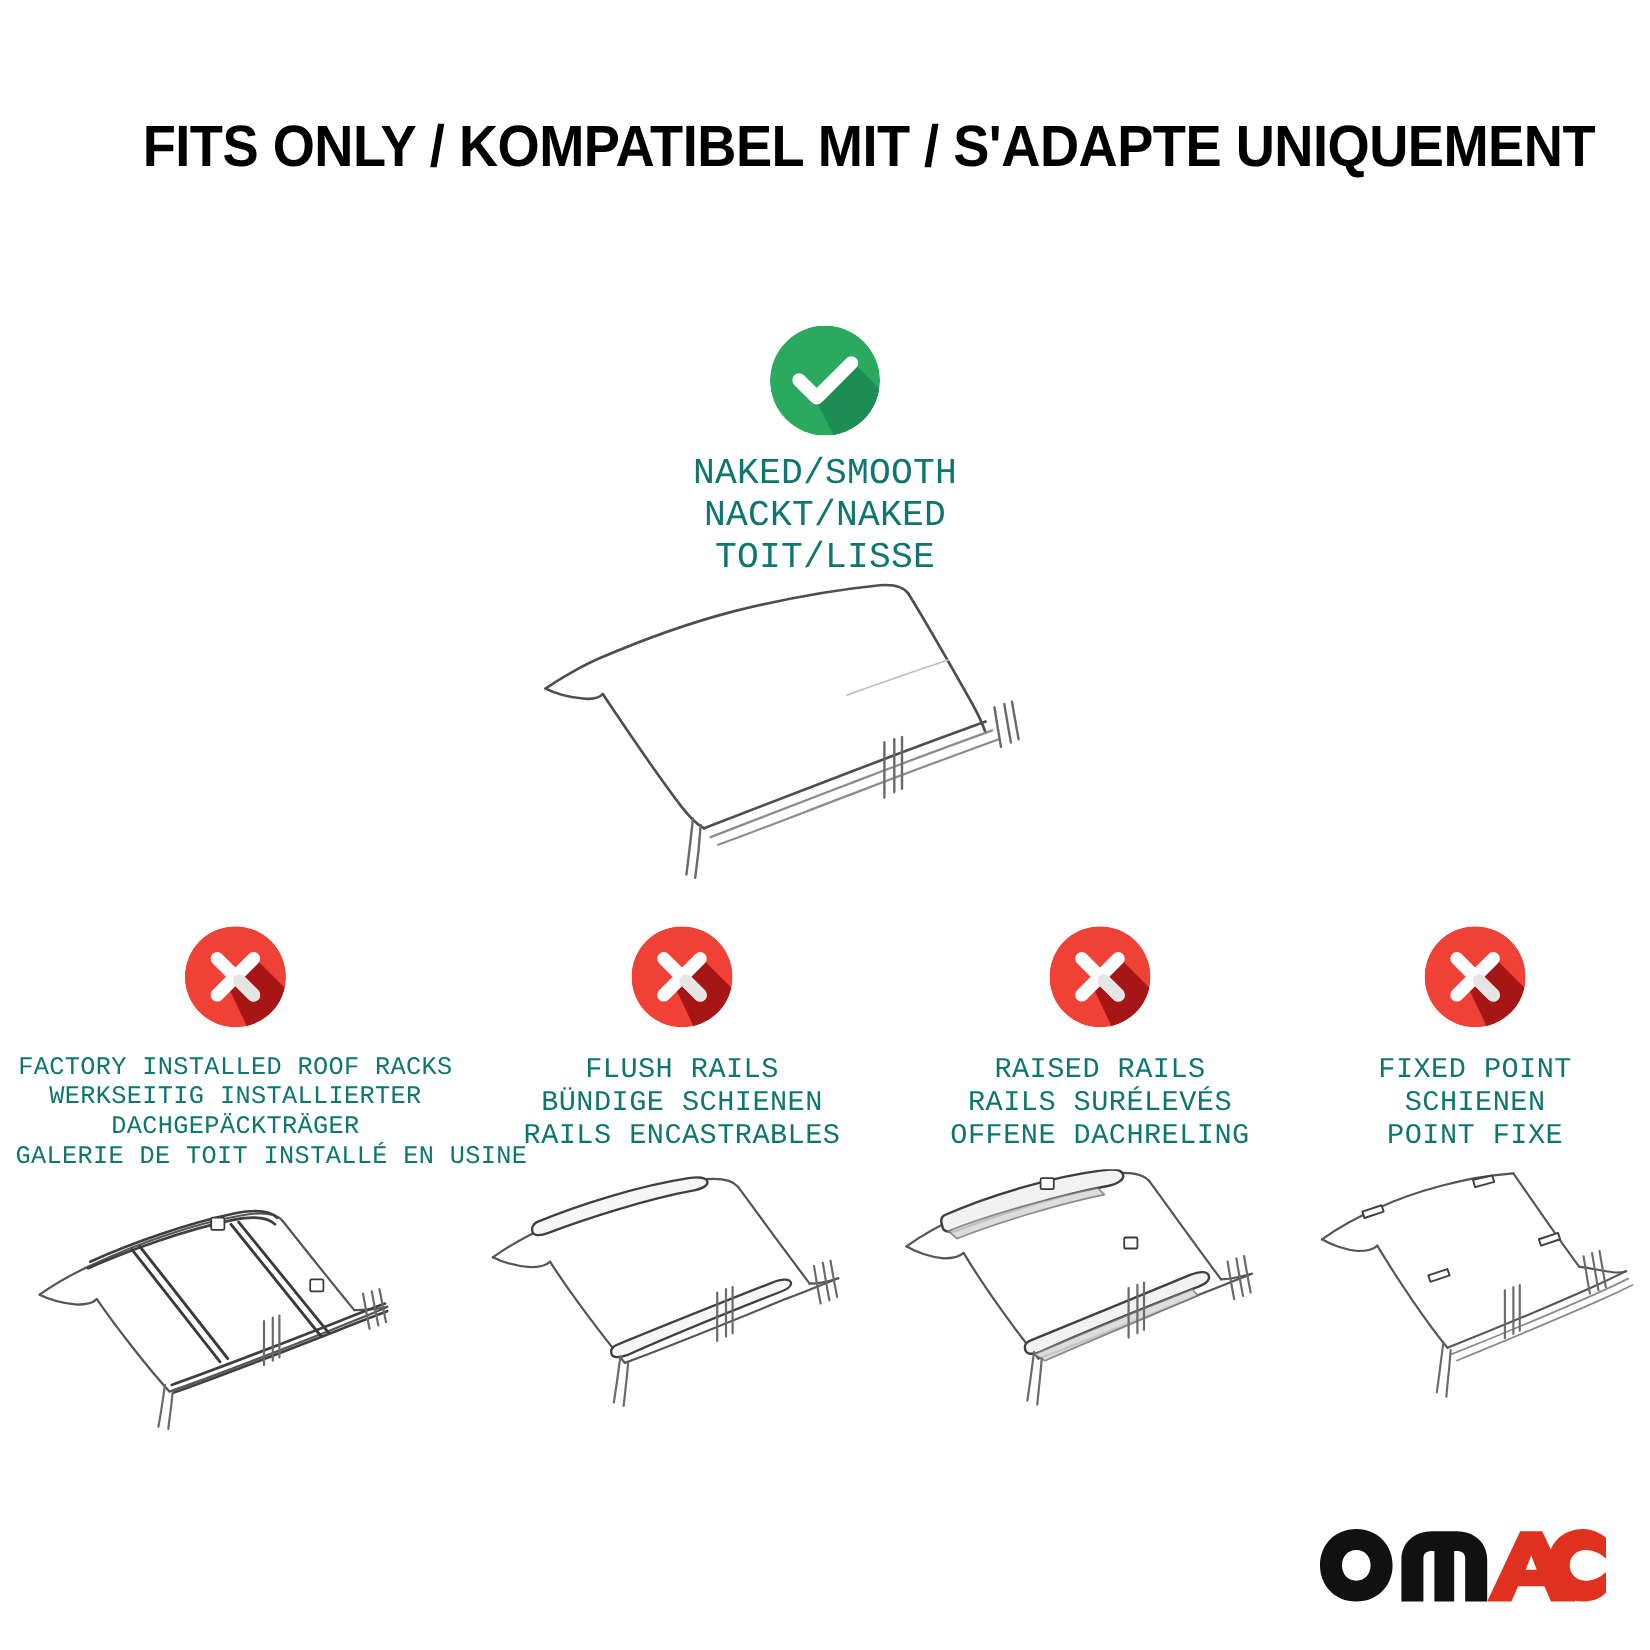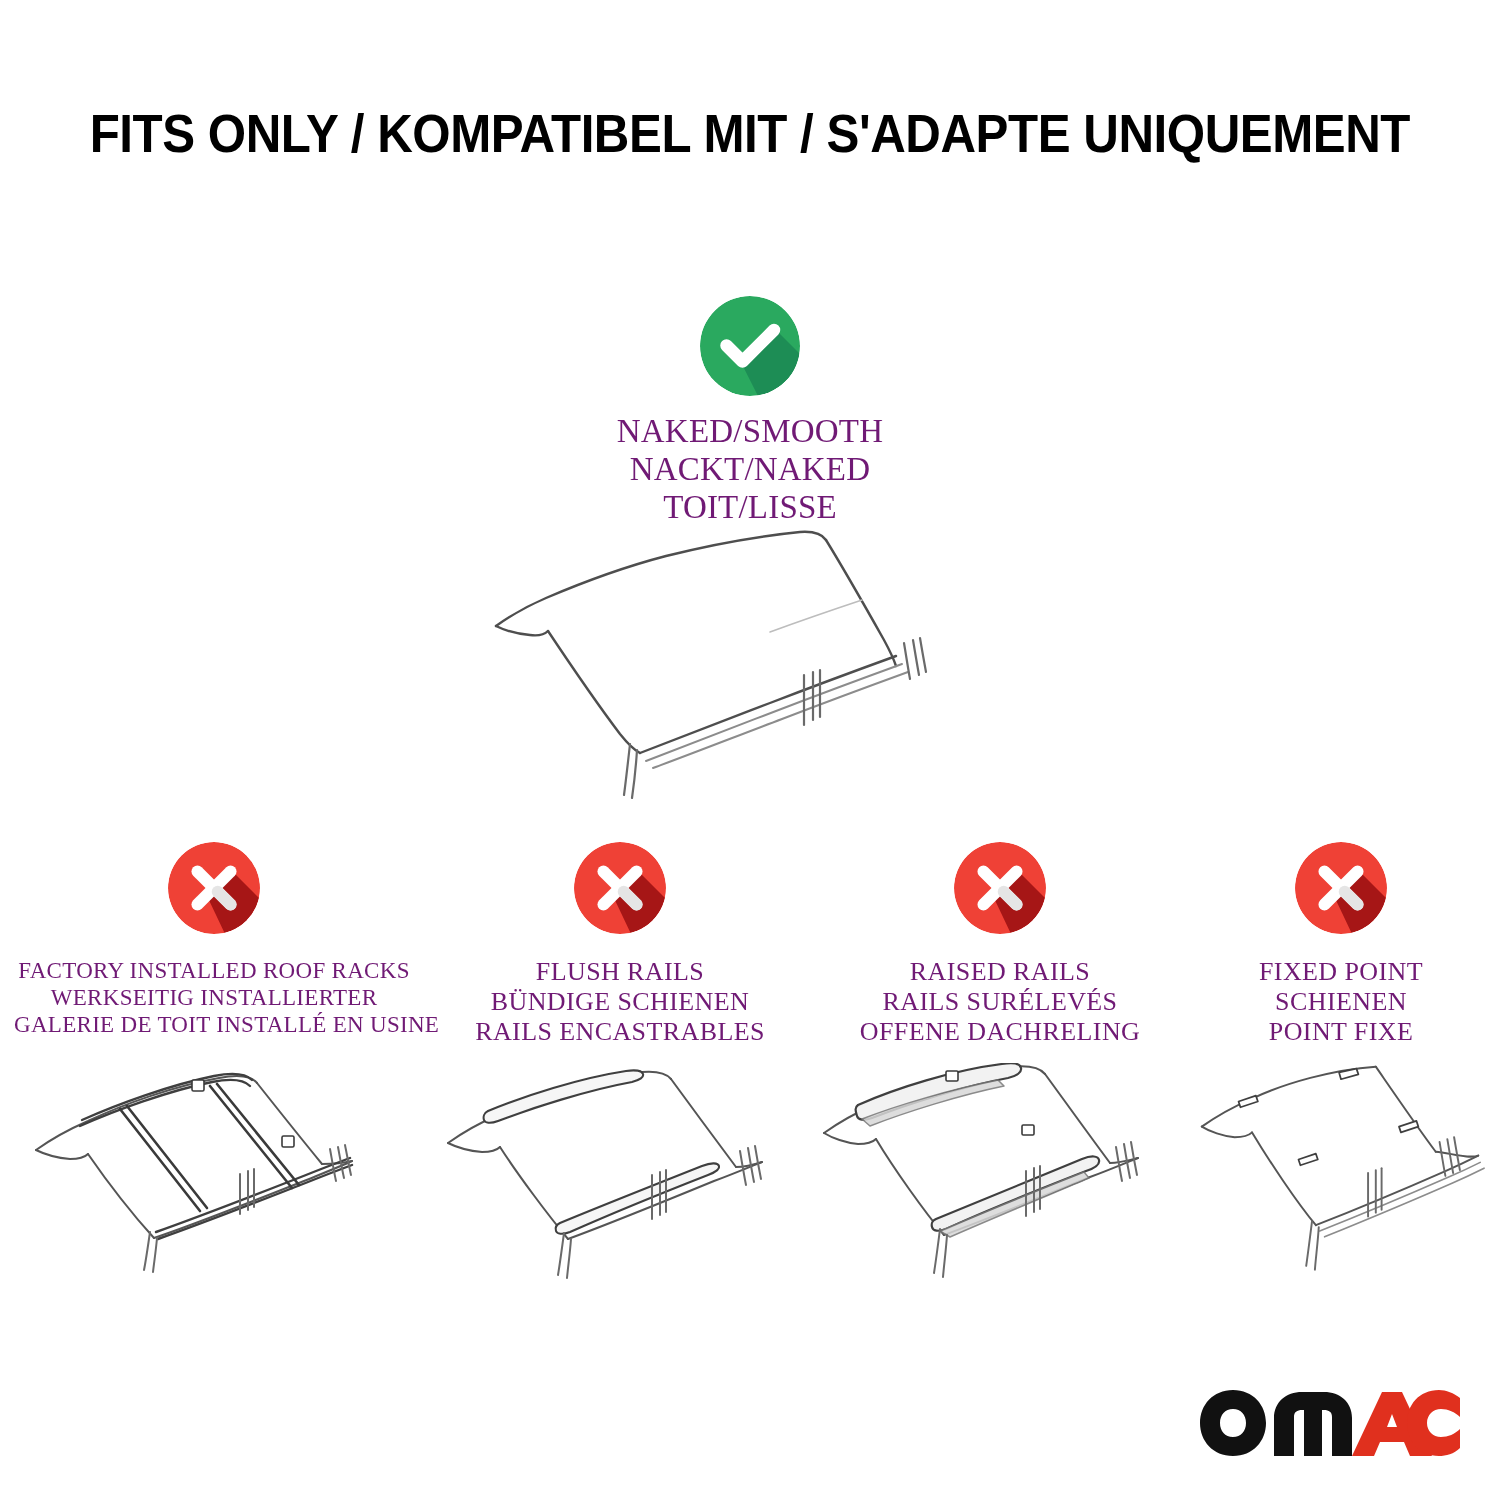--- a/index.html
+++ b/index.html
@@ -7,21 +7,21 @@
     width:1500px; height:1500px;
     background:#ffffff;
     font-family:"Liberation Sans", sans-serif;
     overflow:hidden;
   }
   .page { position:relative; width:1500px; height:1500px; background:#fff; }
 
   
   .title-bar {
     position:absolute; left:0; top:104px; width:1500px;
-    text-align:center;
+    text-align:right;
   }
   .title-bar .title {
     display:inline-block;
     font-family:"Liberation Sans", sans-serif;
     font-weight:700;
     font-size:53px;
     line-height:60px;
     letter-spacing:-0.5px;
     color:#000;
     transform:scaleX(0.93);
@@ -39,25 +39,25 @@
     width:100px; height:100px;
     margin:0 auto;
     border-radius:50%;
     position:relative;
     overflow:hidden;
   }
   .icon-circle svg { display:block; width:100px; height:100px; }
 
   .label {
     margin-top:16px;
-    font-family:Liberation Serif, serif;
+    font-family:Liberation Mono, monospace;
     font-weight:400;
     font-size:33px;
     line-height:38px;
-    color:#701a75;
+    color:#0f766e;
     letter-spacing:0.2px;
     white-space:nowrap;
   }
   .label .ln { display:block; }
 
   
   .hero-roof {
     position:absolute;
     left:470px; top:512px;
     width:580px; height:300px;
@@ -193,20 +193,21 @@
           </g>
           <g stroke="#e3e3e3" stroke-width="13" stroke-linecap="round" opacity="0.9">
             <line x1="54" y1="54" x2="68" y2="68"></line>
           </g>
         </svg>
       </div>
 
       <div class="label">
         <span class="ln">FACTORY INSTALLED ROOF RACKS</span>
         <span class="ln">WERKSEITIG INSTALLIERTER</span>
+        <span class="ln">DACHGEPÄCKTRÄGER</span>
         <span class="ln">GALERIE DE TOIT INSTALLÉ EN USINE</span>
       </div>
 
       <div class="roof-art">
         <svg viewBox="0 0 400 220" xmlns="http://www.w3.org/2000/svg">
           <g fill="none" stroke="#555" stroke-width="2" stroke-linecap="round" stroke-linejoin="round">
 
             <path d="M22,96 C36,86 58,74 74,67 C110,50 160,32 205,24 C226,20 238,23 243,29"></path>
             <path d="M243,29 C262,53 290,88 308,110"></path>
             <path d="M22,96 C30,100 44,104 56,105 C64,105 70,104 74,100"></path>

